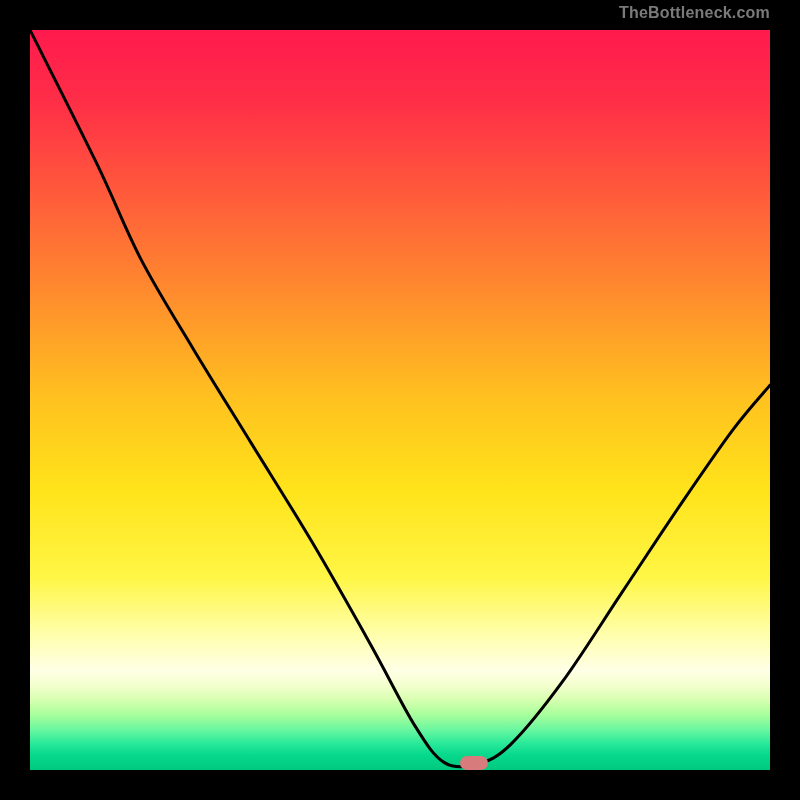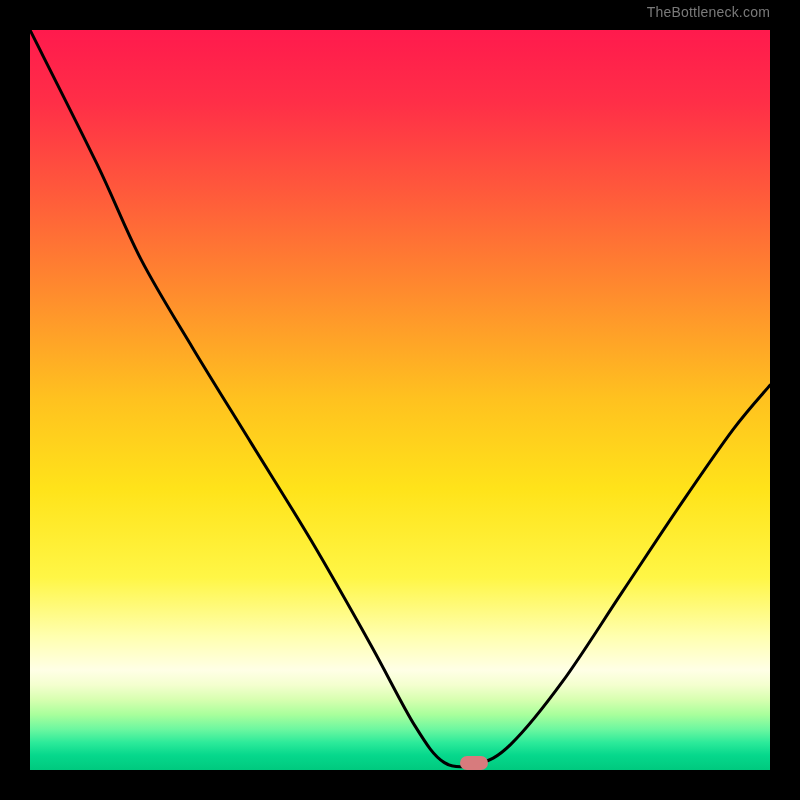--- a/index.html
+++ b/index.html
@@ -31,22 +31,22 @@
   }
   .curve {
     position: absolute;
     inset: 0;
   }
   .watermark {
     position: absolute;
     top: 4px;
     right: 30px;
     color: #7a7a7a;
-    font-size: 14px;
-    font-weight: 400;
+    font-size: 16px;
+    font-weight: 700;
     letter-spacing: 0.2px;
   }
   .marker {
     position: absolute;
     width: 28px;
     height: 14px;
     border-radius: 7px;
     background: #d77b7d;
     transform: translate(-50%, -50%);
   }

